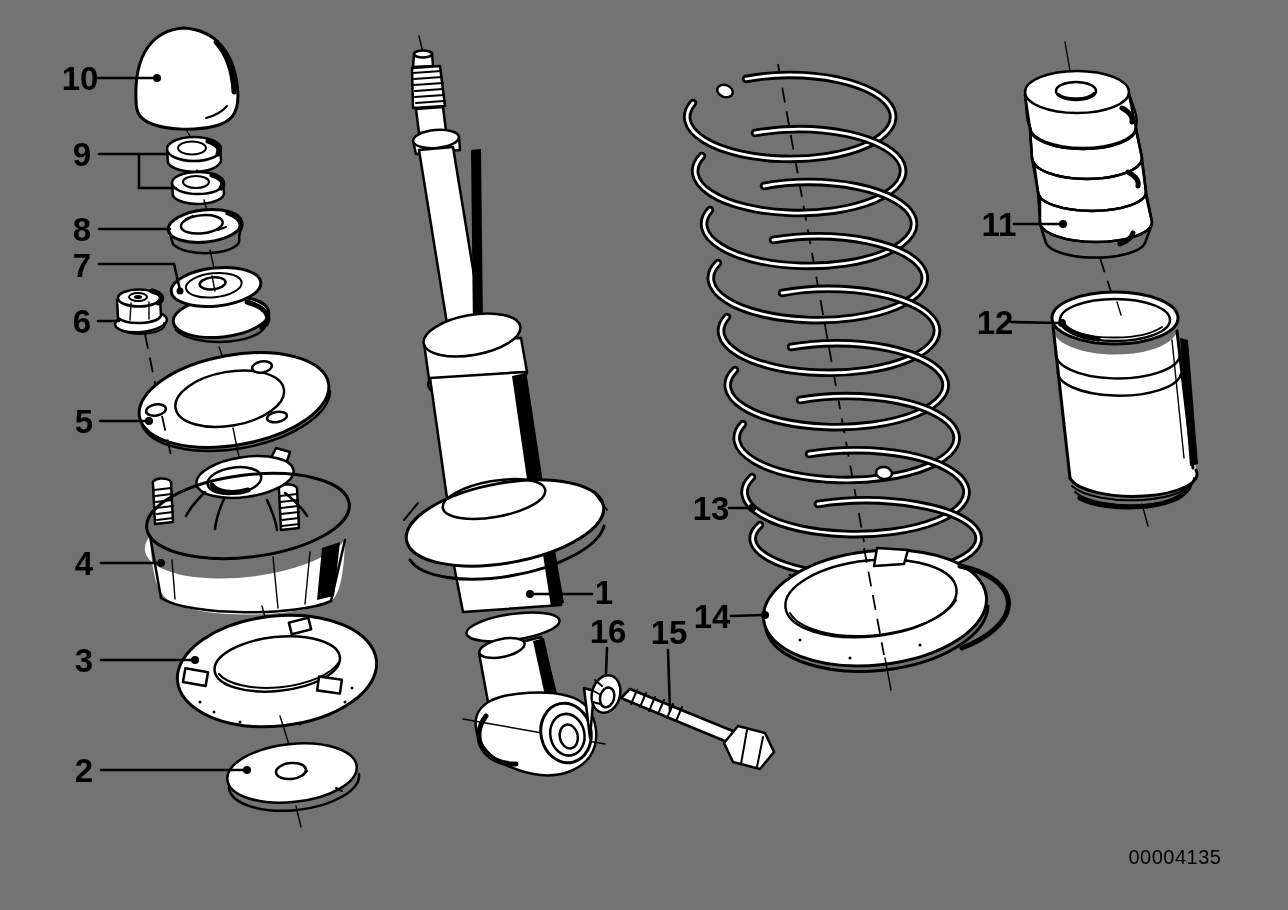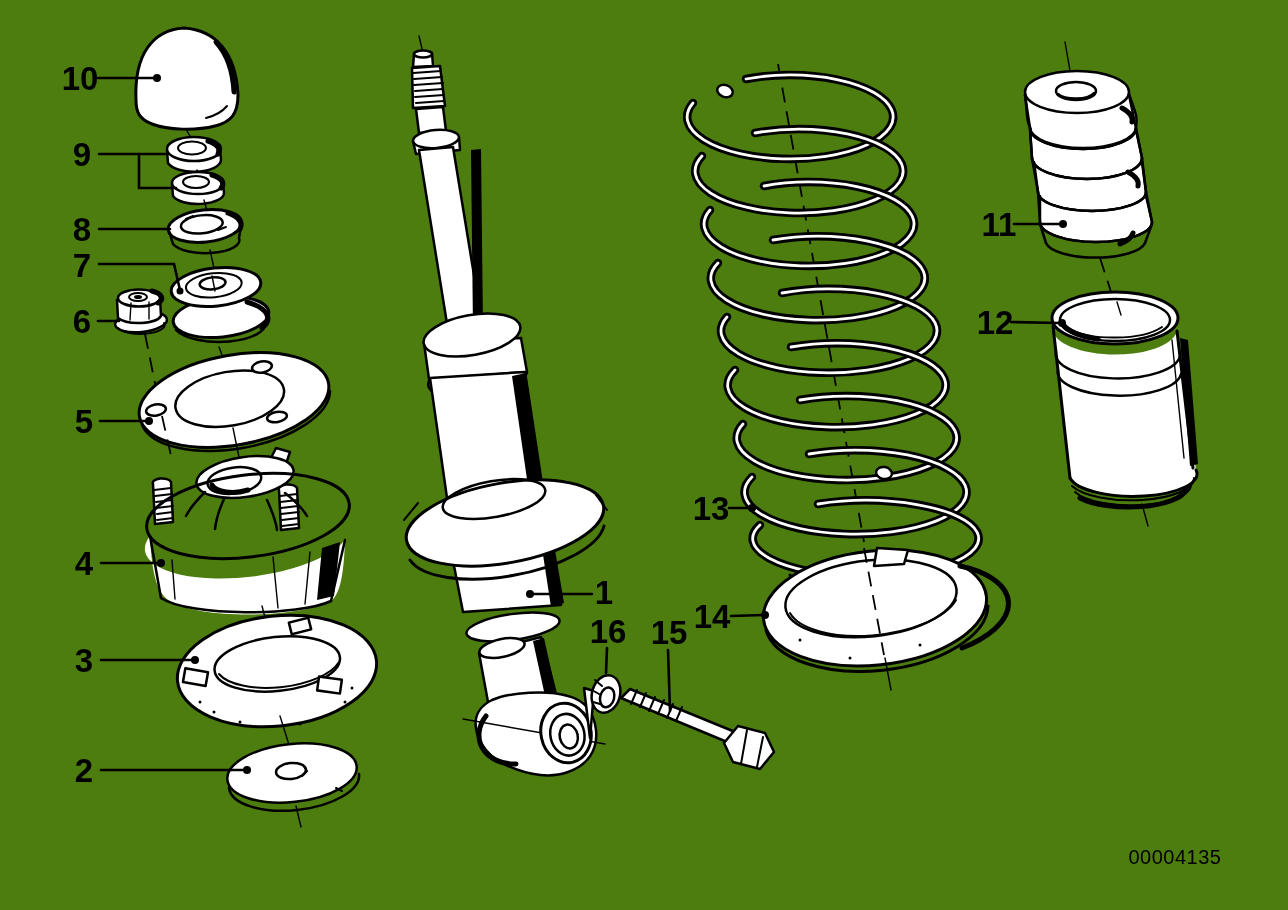--- a/index.html
+++ b/index.html
@@ -1,16 +1,16 @@
 <!DOCTYPE html>
 <html><head>
 <meta charset="utf-8">
 <style>
   html,body{margin:0;padding:0;background:#fff;}
-  .stage{position:relative;width:1288px;height:910px;background:#4d7c0f;overflow:hidden;
+  .stage{position:relative;width:1288px;height:910px;background:#737373;overflow:hidden;
          font-family:"Liberation Sans",sans-serif;}
   svg{display:block;}
   .ln{fill:none;stroke:#000;stroke-width:2.5;stroke-linecap:round;stroke-linejoin:round;}
   .ln2{fill:none;stroke:#000;stroke-width:2;stroke-linecap:round;}
   .ln3{fill:none;stroke:#000;stroke-width:3;stroke-linecap:round;}
   .thin{fill:none;stroke:#000;stroke-width:1.4;stroke-linecap:round;}
   .wfill{fill:#fff;stroke:#000;stroke-width:2.5;stroke-linejoin:round;}
   .wfill3{fill:#fff;stroke:#000;stroke-width:3;stroke-linejoin:round;}
   .bfill{fill:#000;stroke:none;}
   .shade{fill:none;stroke:#000;stroke-width:5;stroke-linecap:round;}

